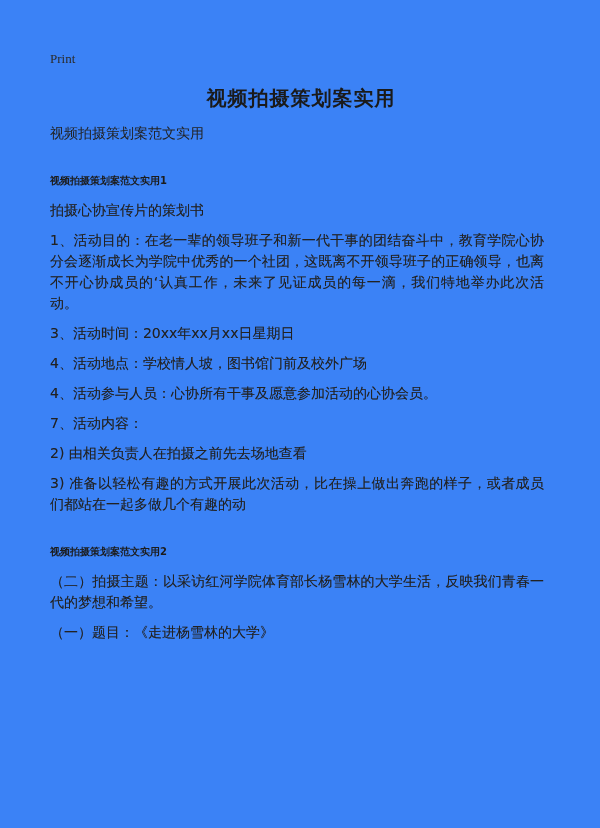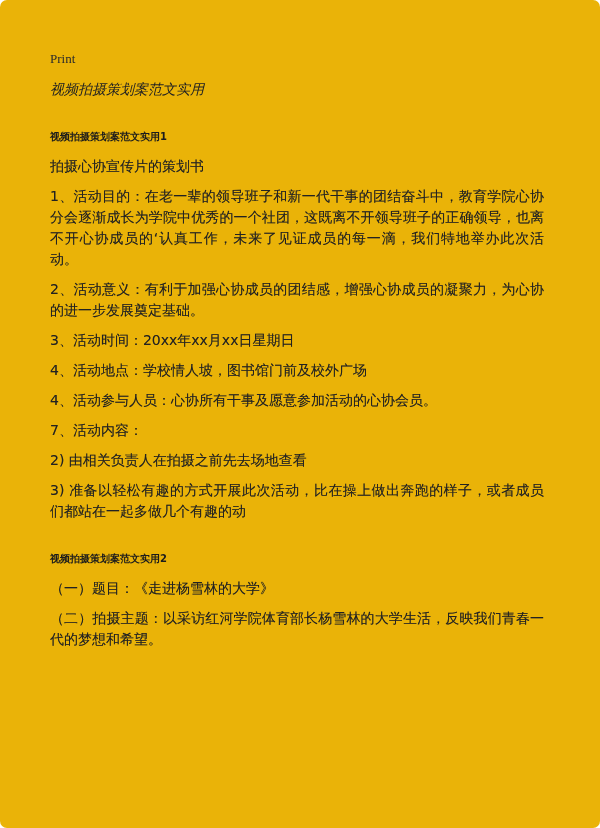--- a/index.html
+++ b/index.html
@@ -4,25 +4,24 @@
 <style>
   html, body {
     margin: 0;
     padding: 0;
     background: #ffffff;
   }
   .page {
     position: relative;
     width: 600px;
     height: 828px;
-    background: #eab308;
+    background: #3b82f6;
     overflow: hidden;
     font-family: "DejaVu Sans", "Liberation Sans", sans-serif;
     color: #222222;
-    border-radius: 7px;
   }
   .content {
     padding: 48px 48px 0 50px;
   }
   .print-link {
     font-family: "Liberation Serif", serif;
     font-size: 13px;
     color: #2b2b2b;
     line-height: 16px;
     display: inline-block;
@@ -33,21 +32,20 @@
     text-align: center;
     color: #1a1a1a;
     letter-spacing: 1px;
     line-height: 26px;
     margin: 18px 0 0 0;
   }
   .doc-subtitle {
     font-size: 14px;
     line-height: 21px;
     margin: 12px 0 0 0;
-    font-style: italic;
   }
   .section-heading {
     font-size: 10px;
     font-weight: bold;
     color: #1c1c1c;
     line-height: 21px;
     margin: 26px 0 0 0;
   }
   .para {
     font-size: 14px;
@@ -59,34 +57,34 @@
   }
 </style>
 </head>
 <body>
 
 <div class="page">
   <div class="content">
 
     <span class="print-link">Print</span>
 
+    <div class="doc-title">视频拍摄策划案实用</div>
 
     <div class="doc-subtitle">视频拍摄策划案范文实用</div>
 
     <div class="section-heading">视频拍摄策划案范文实用1</div>
 
     <p class="para">拍摄心协宣传片的策划书</p>
     <p class="para">1、活动目的：在老一辈的领导班子和新一代干事的团结奋斗中，教育学院心协分会逐渐成长为学院中优秀的一个社团，这既离不开领导班子的正确领导，也离不开心协成员的‘认真工作，未来了见证成员的每一滴，我们特地举办此次活动。</p>
-    <p class="para">2、活动意义：有利于加强心协成员的团结感，增强心协成员的凝聚力，为心协的进一步发展奠定基础。</p>
     <p class="para">3、活动时间：20xx年xx月xx日星期日</p>
     <p class="para">4、活动地点：学校情人坡，图书馆门前及校外广场</p>
     <p class="para">4、活动参与人员：心协所有干事及愿意参加活动的心协会员。</p>
     <p class="para">7、活动内容：</p>
     <p class="para">2) 由相关负责人在拍摄之前先去场地查看</p>
     <p class="para">3) 准备以轻松有趣的方式开展此次活动，比在操上做出奔跑的样子，或者成员们都站在一起多做几个有趣的动</p>
 
     <div class="section-heading">视频拍摄策划案范文实用2</div>
 
+    <p class="para">（二）拍摄主题：以采访红河学院体育部长杨雪林的大学生活，反映我们青春一代的梦想和希望。</p>
     <p class="para">（一）题目：《走进杨雪林的大学》</p>
-    <p class="para">（二）拍摄主题：以采访红河学院体育部长杨雪林的大学生活，反映我们青春一代的梦想和希望。</p>
 
   </div>
 </div>
 
 </body></html>

